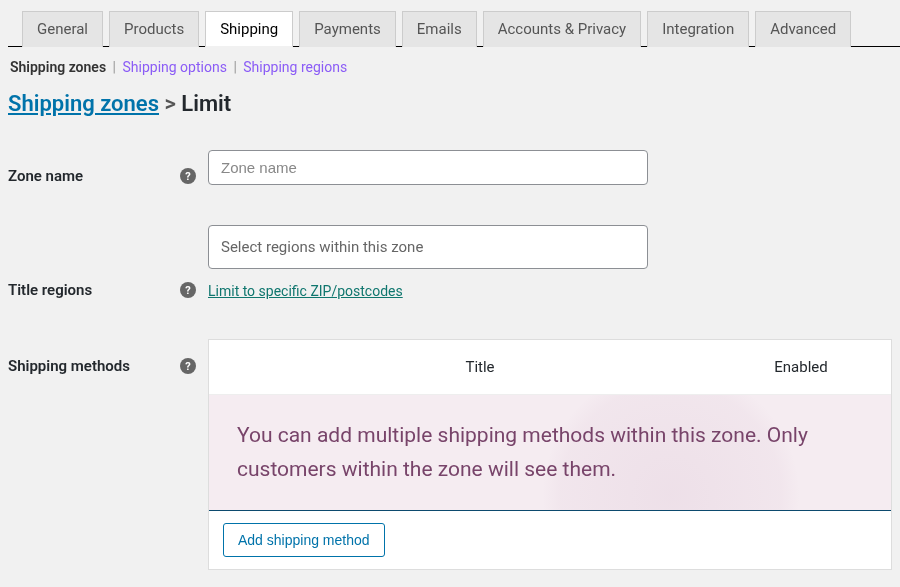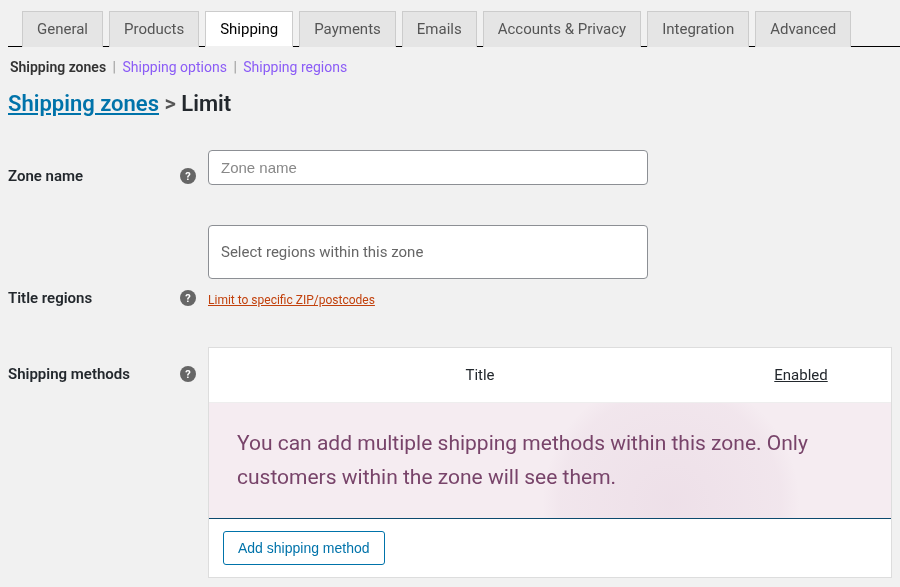--- a/index.html
+++ b/index.html
@@ -109,50 +109,50 @@
     .text-input, .select-input {
       width: 440px;
       padding: 8px 12px;
       border: 1px solid #8c8f94;
       border-radius: 4px;
       font-size: 15px;
       background: #fff;
     }
     .select-input {
       color: #666;
-      height: 54px;
+      height: 44px;
     }
     .text-input::placeholder { color: #888; }
     .field-link {
       display: inline-block;
       margin-top: 14px;
-      color: #c2410c;
+      color: #0f766e;
       text-decoration: underline;
-      font-size: 12px;
+      font-size: 14px;
     }
     .methods-table {
       width: 100%;
       border: 1px solid #ddd;
       background: #0369a1;
     }
     .methods-header {
       display: flex;
       padding: 18px 0;
       border-bottom: 1px solid #eee;
       background: #fff;
     }
     .methods-header .col {
       text-align: center;
       font-size: 15px;
       font-weight: 400;
       color: #23282d;
     }
     .col-drag { width: 40px; }
     .col-title { flex: 1; }
-    .col-enabled { width: 180px; text-decoration: underline; }
+    .col-enabled { width: 180px; }
     .col-desc { width: 200px; }
     .methods-empty {
       background: #f5ecf1;
       padding: 24px 28px;
       font-size: 21px;
       color: #78446a;
       line-height: 1.6;
       position: relative;
       overflow: hidden;
     }

